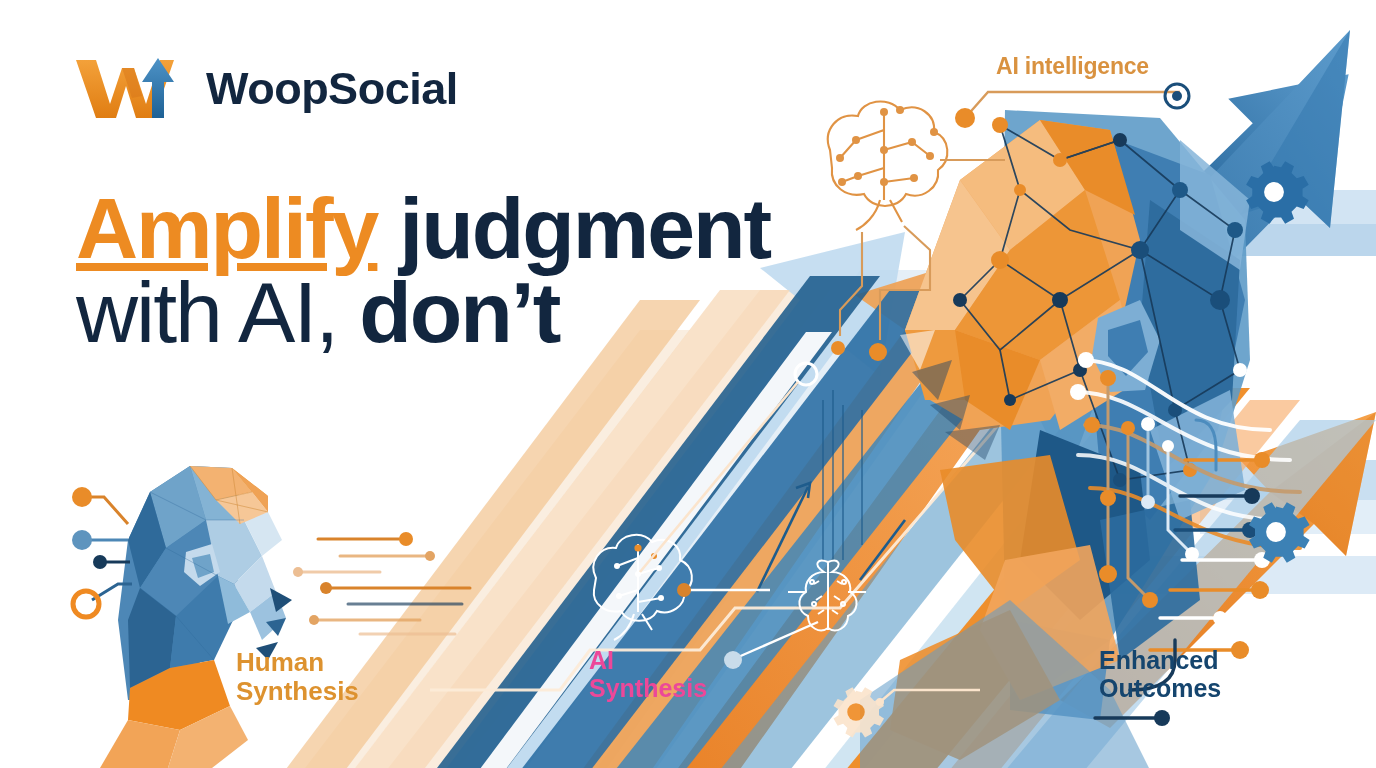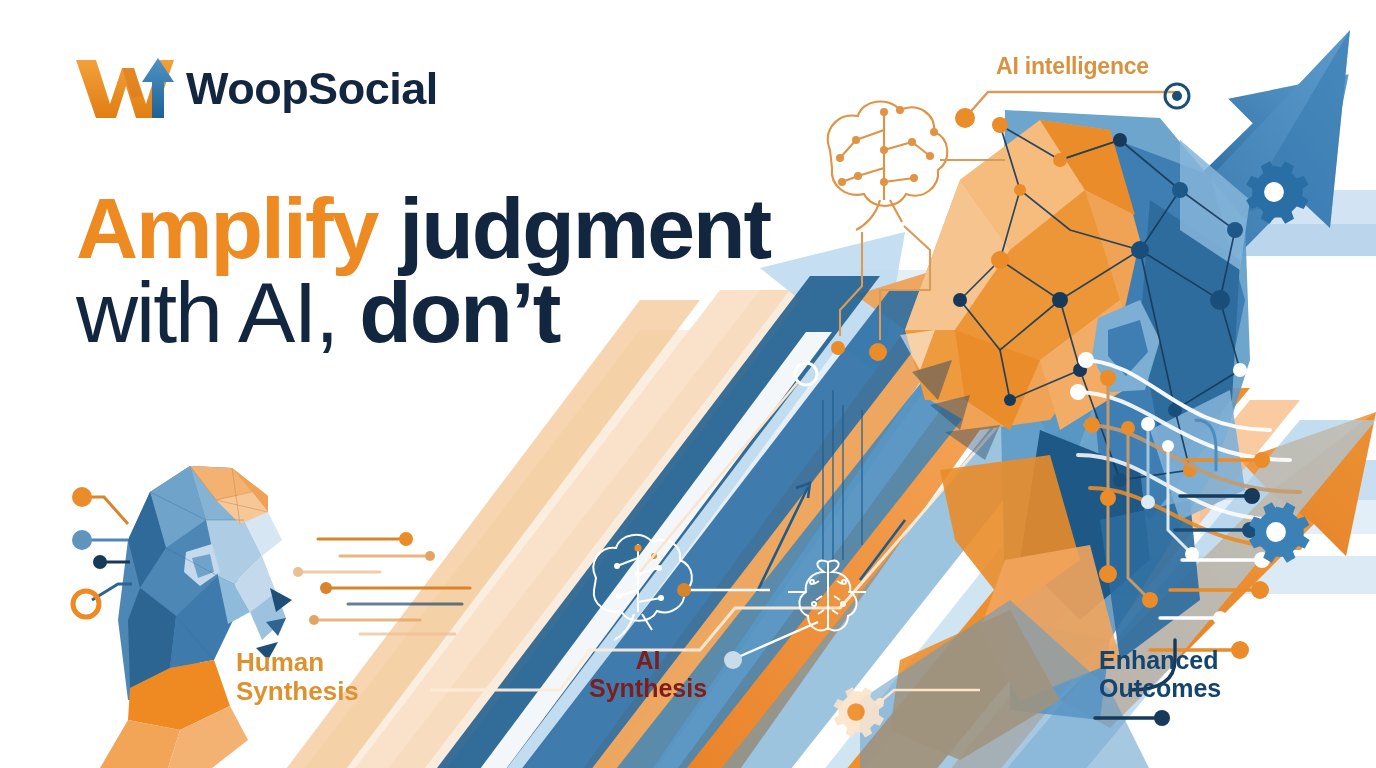--- a/index.html
+++ b/index.html
@@ -1,33 +1,33 @@
 <!DOCTYPE html>
 <html><head>
 <meta charset="utf-8">
 <style>
   html,body{margin:0;padding:0;background:#ffffff;}
   body{width:1376px;height:768px;overflow:hidden;font-family:"Liberation Sans",sans-serif;}
   #stage{position:relative;width:1376px;height:768px;background:#ffffff;overflow:hidden;}
   #art{position:absolute;inset:0;width:1376px;height:768px;}
   
-  .brand{position:absolute;left:70px;top:52px;display:flex;align-items:center;gap:4px;}
+  .brand{position:absolute;left:70px;top:52px;display:flex;align-items:center;gap:24px;}
   .brand-mark{width:112px;height:72px;display:block;}
   .brand-name{font-size:45px;font-weight:bold;letter-spacing:-0.5px;color:#12263f;line-height:1;white-space:nowrap;}
   
   .headline{position:absolute;left:76px;top:186px;width:790px;line-height:0.98;
             font-size:86px;font-weight:bold;color:#12263f;letter-spacing:-2px;}
   .headline .l{display:block;white-space:nowrap;}
-  .hl-accent{color:#ED8B22;}
+  .hl-accent{color:#ED8B22;text-decoration:underline;}
   .hl-light{font-weight:normal;}
   
   .lbl{position:absolute;font-weight:bold;line-height:1.12;white-space:pre-line;}
   .lbl-ai-intel{left:996px;top:54px;font-size:23px;color:#D99240;letter-spacing:-0.2px;}
   .lbl-human{left:236px;top:648px;font-size:26px;color:#DD922F;}
-  .lbl-synth{left:589px;top:646px;font-size:25px;color:#7f1d1d;text-align:center;width:118px;}
+  .lbl-synth{left:589px;top:646px;font-size:25px;color:#ec4899;text-align:left;width:118px;}
   .lbl-outcomes{left:1099px;top:646px;font-size:25px;color:#15456E;}
 </style>
 </head>
 <body>
 
 <div id="stage">
 
   <svg id="art" viewBox="0 0 1376 768" xmlns="http://www.w3.org/2000/svg">
     <defs>
       <linearGradient id="gBlueArrow" x1="0" y1="1" x2="1" y2="0">

